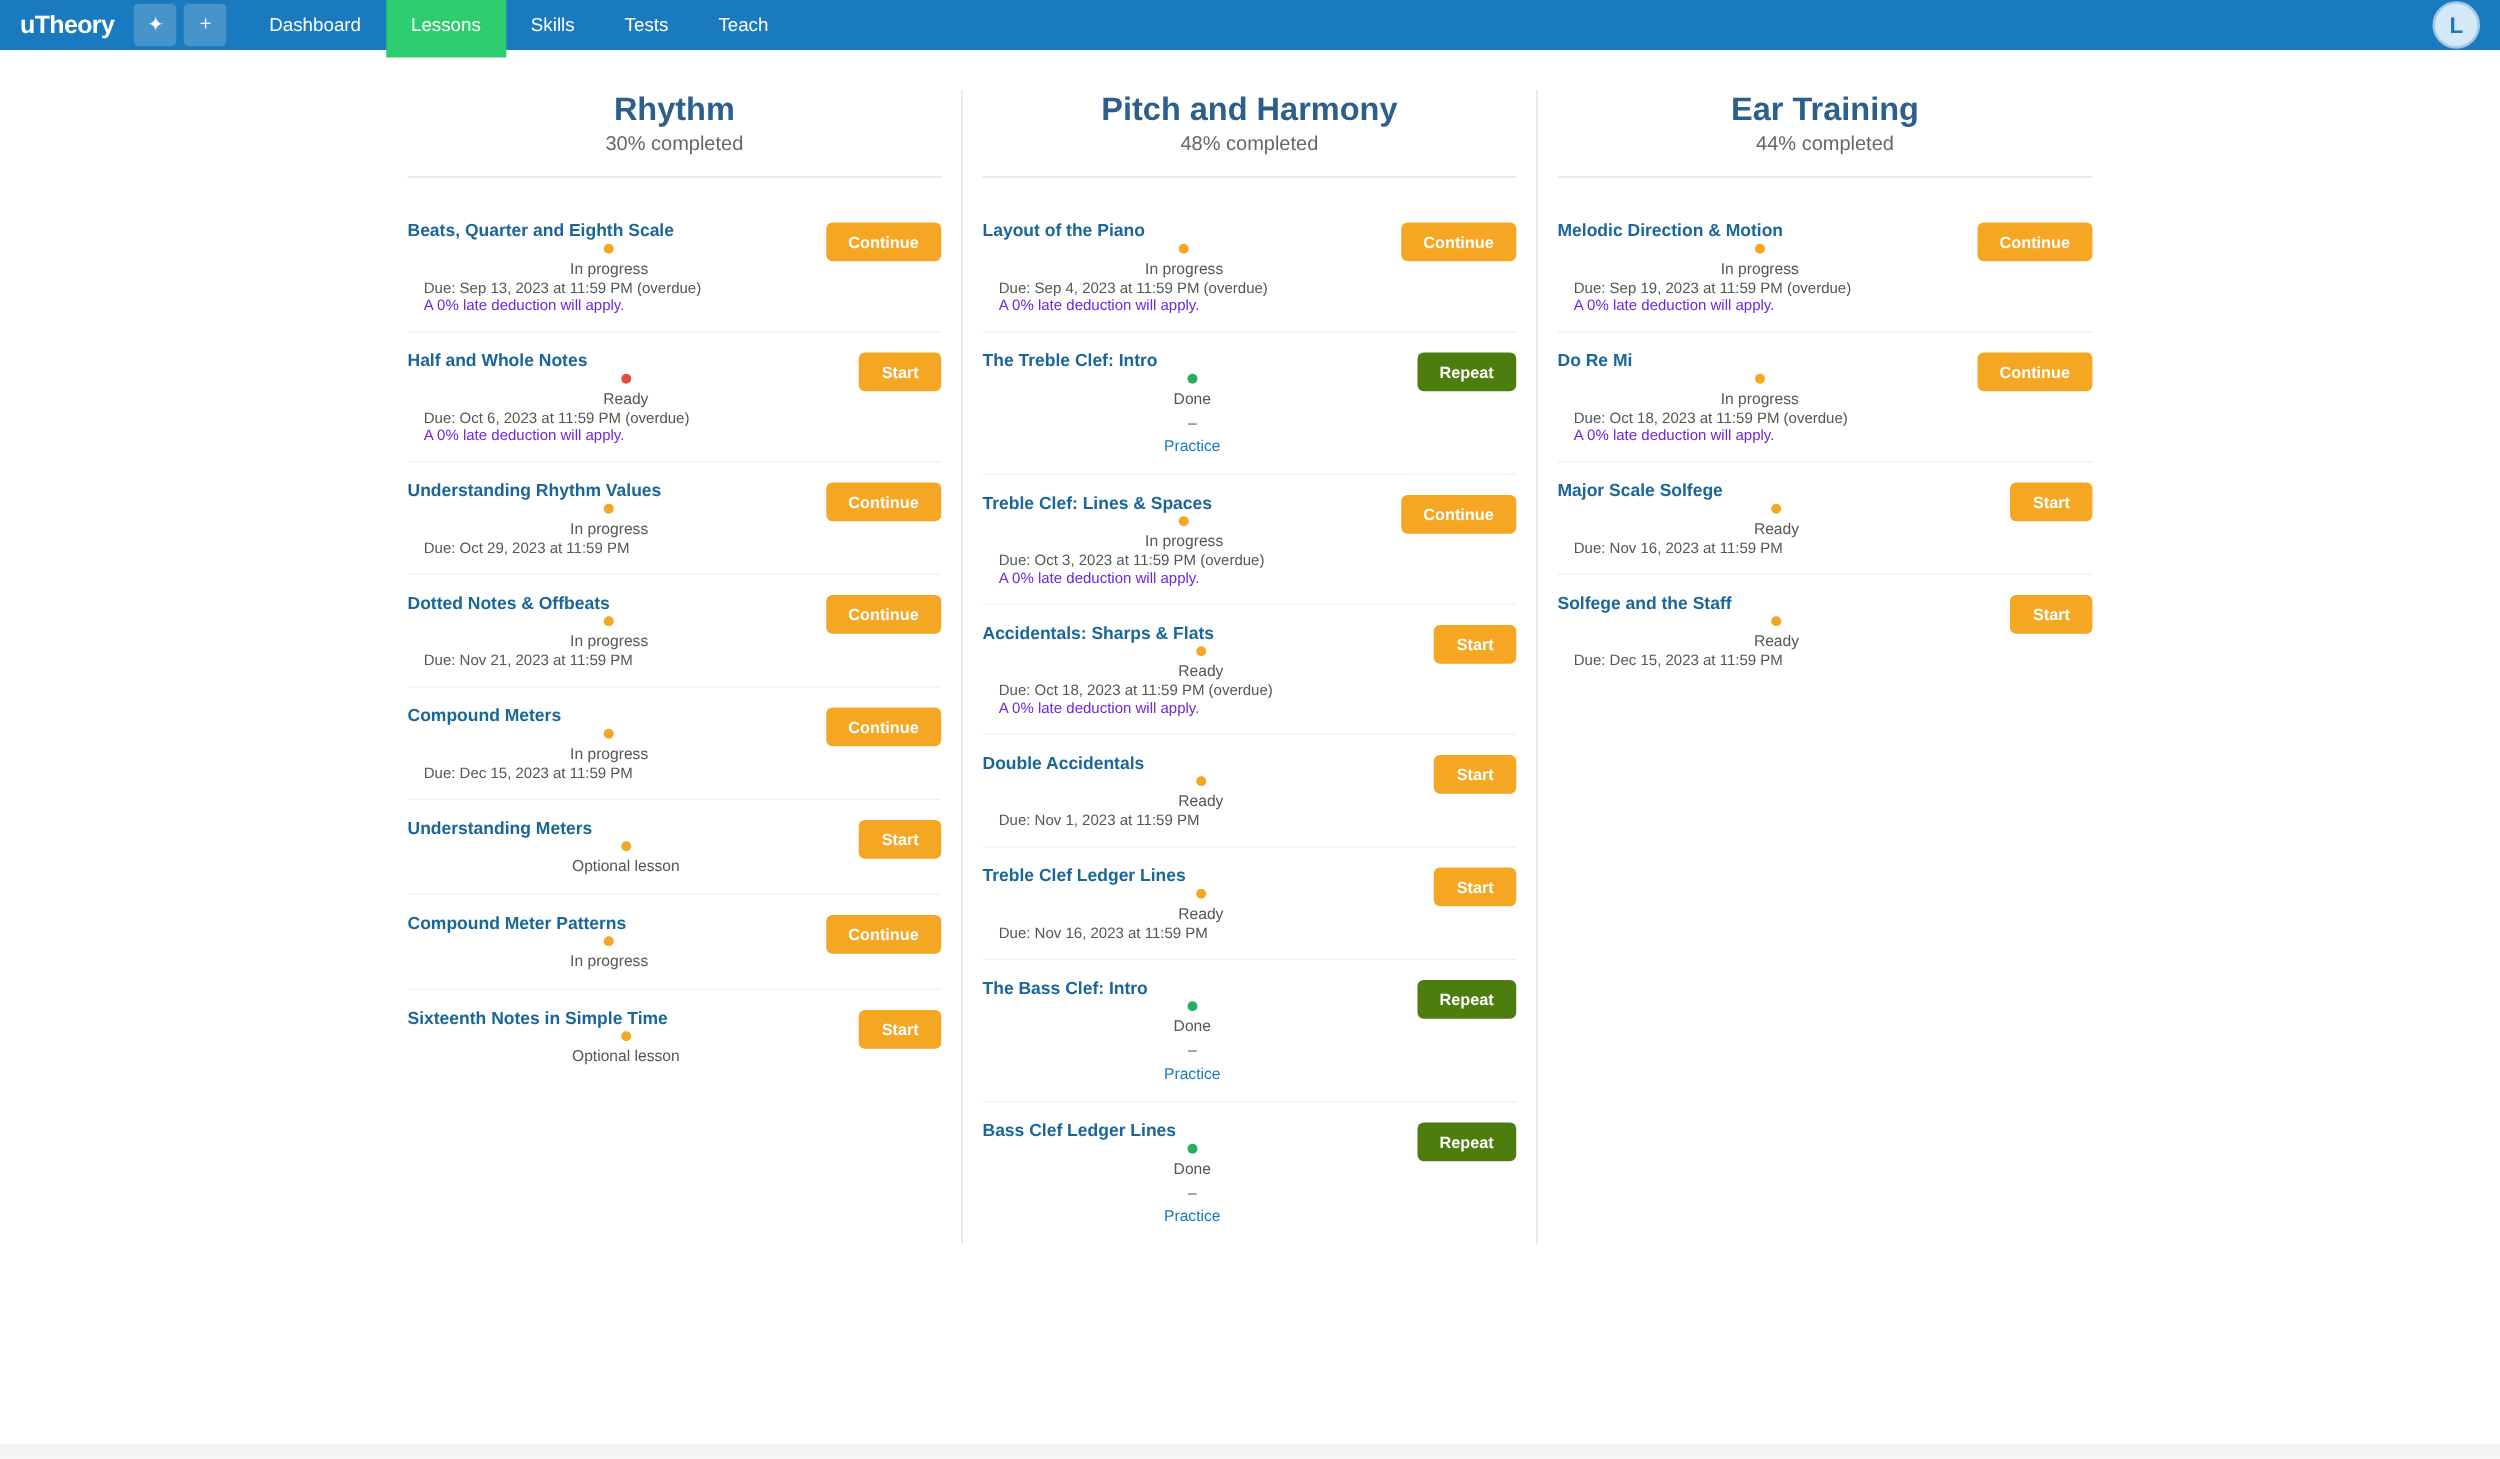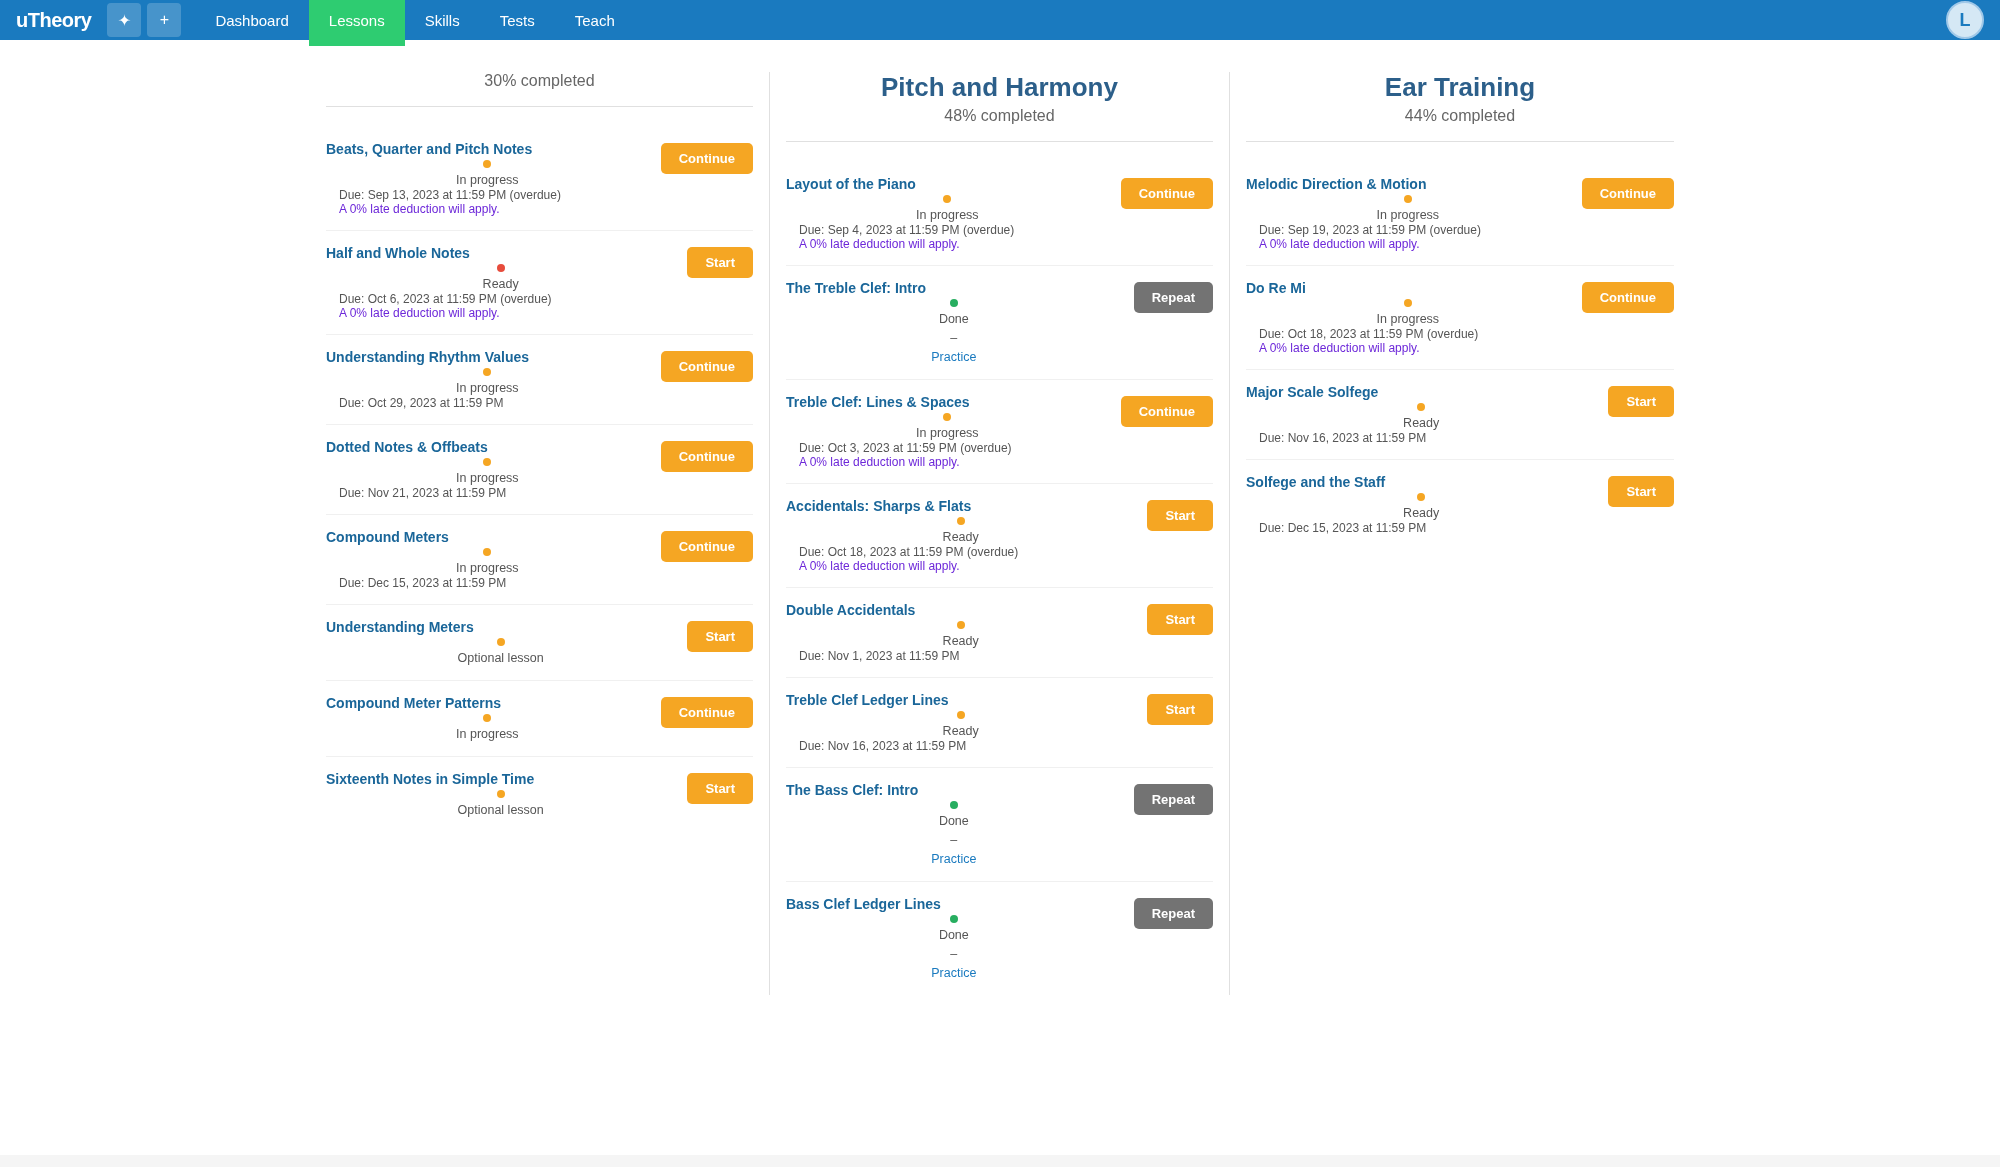--- a/index.html
+++ b/index.html
@@ -174,21 +174,21 @@
       padding: 8px 18px;
       font-size: 13px;
       font-weight: 600;
       cursor: pointer;
       white-space: nowrap;
       flex-shrink: 0;
       margin-top: 2px;
     }
     .btn-continue { background: #f5a623; }
     .btn-start { background: #f5a623; }
-    .btn-repeat { background: #737373; }
+    .btn-repeat { background: #4d7c0f; }
   </style>
 </head>
 <body>
 
 <nav class="navbar">
   <span class="navbar-logo">uTheory</span>
   <button class="nav-icon-btn">✦</button>
   <button class="nav-icon-btn">+</button>
   <div class="nav-links">
     <a class="nav-link">Dashboard</a>
@@ -198,25 +198,26 @@
     <a class="nav-link">Teach</a>
   </div>
   <div class="nav-avatar">L</div>
 </nav>
 
 <div class="main-content">
   <div class="columns-wrapper" id="columns-container">
 
   <div class="column">
         <div class="column-header">
+          <div class="column-title">Rhythm</div>
           <div class="column-subtitle">30% completed</div>
         </div>
         <div class="lesson-item">
           <div class="lesson-info">
-            <div class="lesson-title">Beats, Quarter and Pitch Notes</div>
+            <div class="lesson-title">Beats, Quarter and Eighth Scale</div>
             <div class="lesson-status-line">
               <span class="dot dot-orange"></span>
               <span>In progress</span>
             </div>
             <div class="lesson-due">Due: Sep 13, 2023 at 11:59 PM (overdue)</div>
             <div class="lesson-deduction">A 0% late deduction will apply.</div>
           </div>
           <button class="btn-action btn-continue">Continue</button>
         </div>
         <div class="lesson-item">

